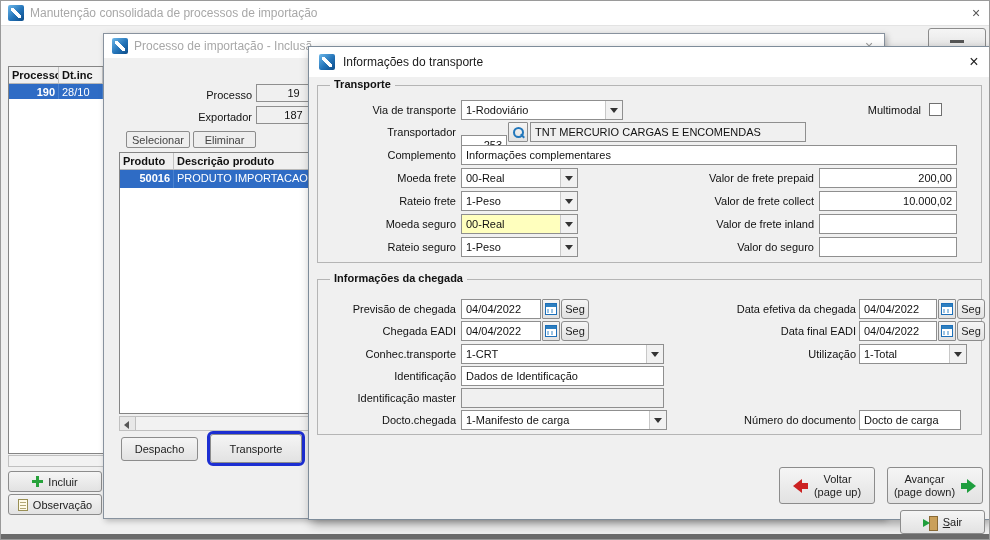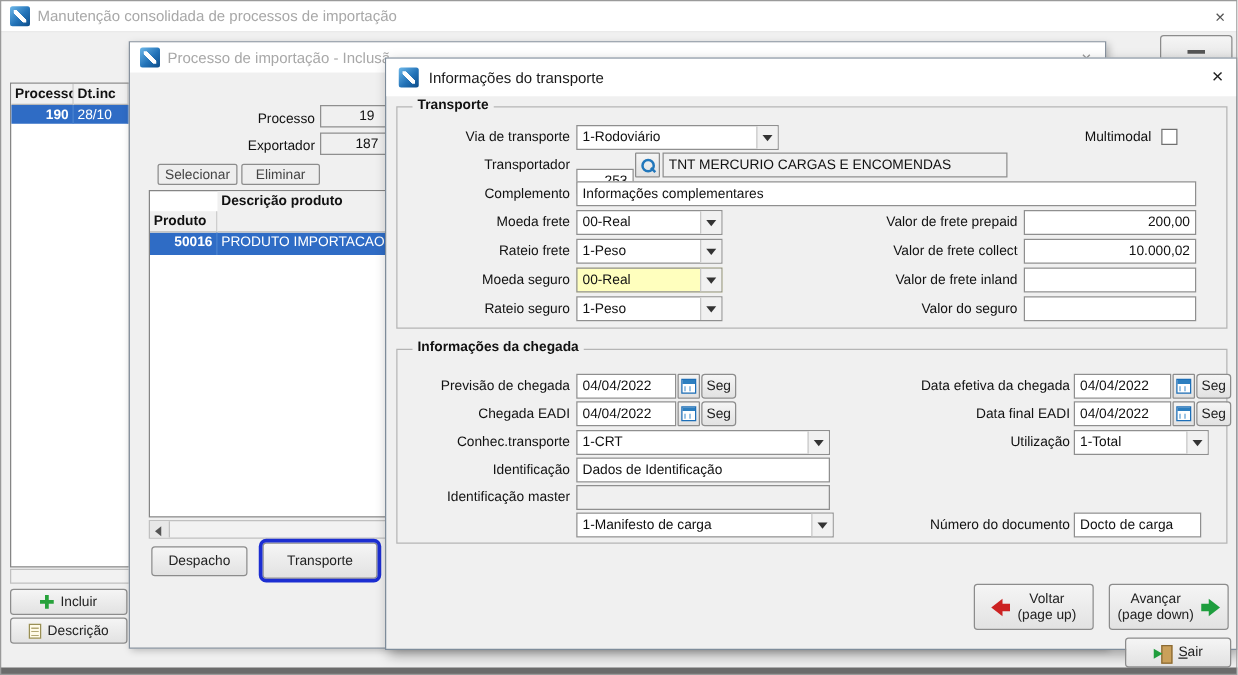--- a/index.html
+++ b/index.html
@@ -134,21 +134,21 @@
   </div>
 </div>
 <div class="hscroll" style="left:8px; top:455px; width:96px; height:12px;"></div>
 
 <div class="btn" style="left:8px; top:471px; width:94px; height:21px;">
   <span class="plus-icon"></span>
   <span>Incluir</span>
 </div>
 <div class="btn" style="left:8px; top:494px; width:94px; height:21px;">
   <span class="note-icon"></span>
-  <span>Descrição</span>
+  <span>Observação</span>
 </div>
 <div class="btn" style="left:900px; top:510px; width:85px; height:24px; z-index:4;">
   <span class="door-icon"></span>
   <span class="ul-first">Sair</span>
 </div>
 
 <div class="mid-window">
   <div class="titlebar" style="height:24px;">
     <span class="app-icon" style="left:8px; top:4px;"></span>
     <span class="win-title inactive-title" style="left:30px; line-height:24px;">Processo de importação - Inclusã</span>
@@ -163,21 +163,21 @@
 
   <div class="btn flat" style="left:22px; top:97px; width:64px; height:17px;">
       <span>Selecionar</span>
     </div>
   <div class="btn flat" style="left:89px; top:97px; width:63px; height:17px;">
       <span>Eliminar</span>
     </div>
 
   <div class="tbl" style="left:15px; top:118px; width:372px; height:262px;">
     <div class="trow thead">
-      <div class="tc" style="width:54px;margin-top:16px;">Produto</div>
+      <div class="tc" style="width:54px;">Produto</div>
       <div class="tc" style="flex:1;">Descrição produto</div>
     </div>
     <div class="trow sel" style="height:18px;">
       <div class="tc num" style="width:54px;">50016</div>
       <div class="tc" style="flex:1;">PRODUTO IMPORTACAO</div>
     </div>
   </div>
   <div class="hscroll" style="left:15px; top:382px; width:372px; height:15px;">
     <span class="sb-btn"></span>
   </div>
@@ -299,20 +299,21 @@
     <span class="ct">1-Total</span>
     <span class="ca"></span>
   </div>
 
   <div class="dlbl" style="top:319px;">Identificação</div>
   <div class="fld" style="left:152px; top:319px; width:203px;">Dados de Identificação</div>
 
   <div class="dlbl" style="top:341px;">Identificação master</div>
   <div class="fld ro" style="left:152px; top:341px; width:203px;"></div>
 
+  <div class="dlbl" style="top:363px;">Docto.chegada</div>
   <div class="combo" style="left:152px; top:363px; width:206px;">
     <span class="ct">1-Manifesto de carga</span>
     <span class="ca"></span>
   </div>
   <div class="dlbl3" style="top:363px;">Número do documento</div>
   <div class="fld" style="left:550px; top:363px; width:102px;">Docto de carga</div>
 
   <div class="btn" style="left:578px; top:420px; width:96px; height:37px;">
     <span class="two-line">
       <div>Avançar</div>

